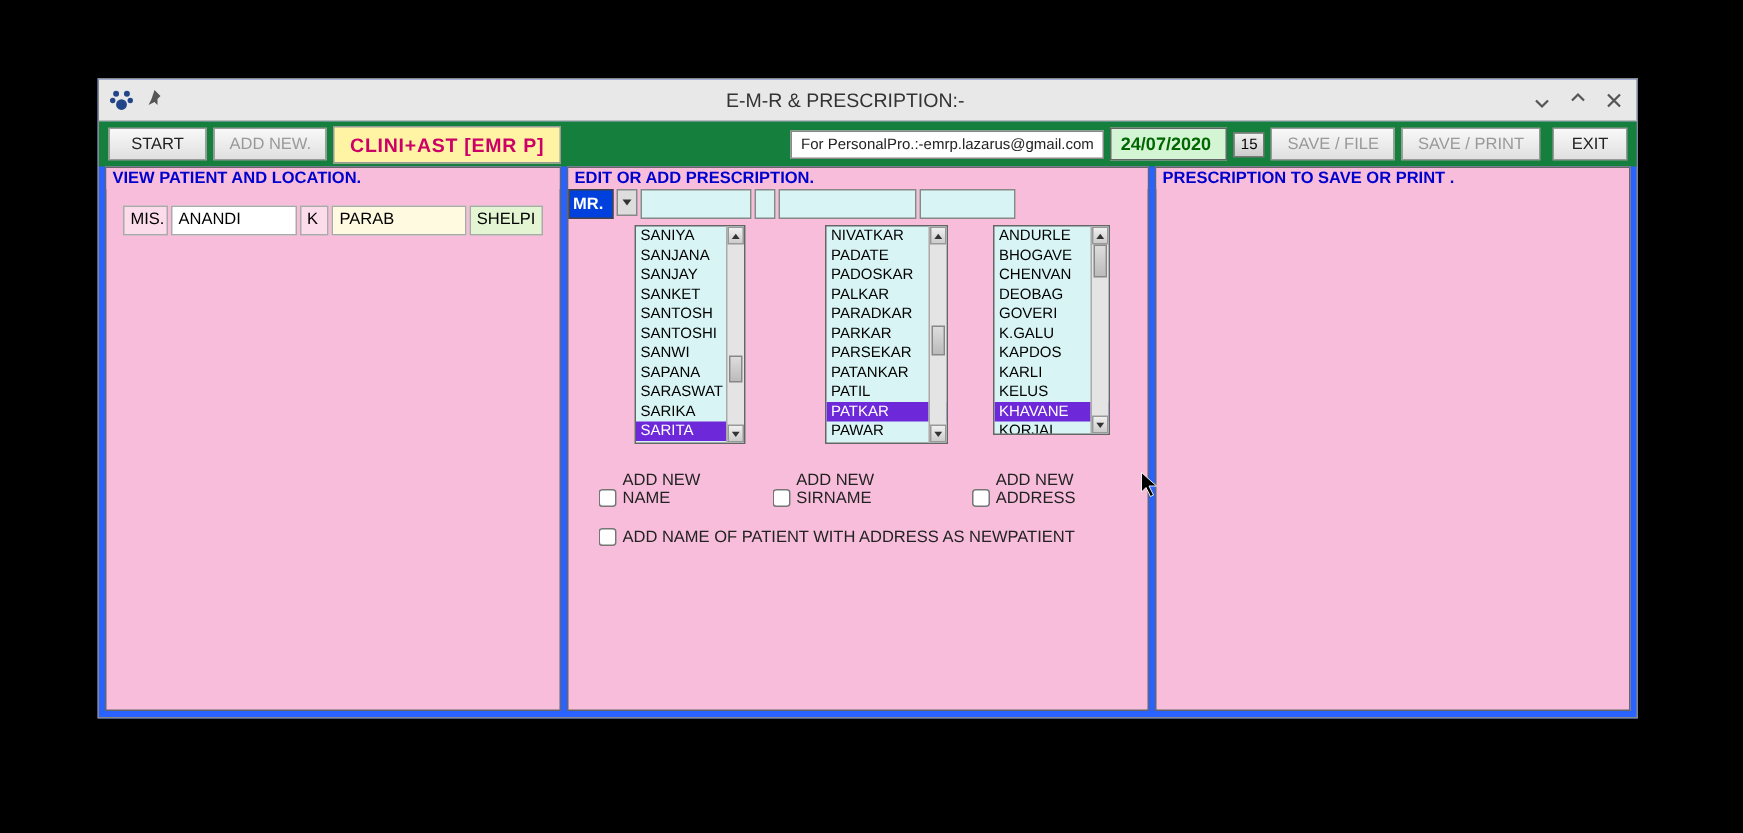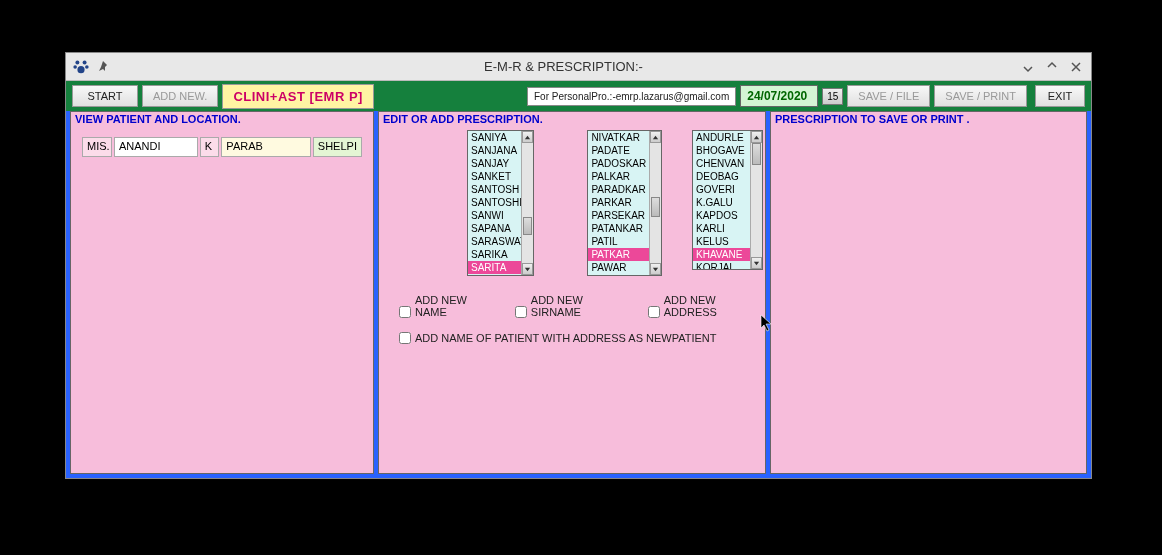--- a/index.html
+++ b/index.html
@@ -80,26 +80,26 @@
     .rx-i1 { width: 74px; }
     .rx-i2 { width: 14px; }
     .rx-i3 { width: 92px; }
     .rx-i4 { width: 64px; }
     
     .lists { display: flex; gap: 30px; padding: 4px 2px 0 44px; }
     .listbox {
       background: #d8f4f4; border: 1px solid #666; font-size: 10px;
       overflow: hidden; position: relative;
     }
-    .lb1 { width: 74px; height: 146px; margin-left: 44px; }
+    .lb1 { width: 74px; height: 146px; }
     .lb2 { width: 82px; height: 146px; margin-left: 23px; }
     .lb3 { width: 78px; height: 140px; }
     .listbox .items { }
     .listbox .item { padding: 0px 3px; height: 13px; line-height: 13px; white-space: nowrap; overflow: hidden; }
-    .listbox .item.sel { background: #ec4899; color: #fff; }
+    .listbox .item.sel { background: #6d28d9; color: #fff; }
     .scrollbar {
       position: absolute; right: 0; top: 0; bottom: 0; width: 12px;
       background: #e4e4e4; border-left: 1px solid #aaa;
     }
     .sb-btn { height: 12px; background: linear-gradient(#f0f0f0,#ccc); border: 1px solid #999; display: flex; align-items: center; justify-content: center; }
     .sb-btn svg { width: 7px; height: 7px; }
     .sb-track { position: absolute; top: 12px; bottom: 12px; left: 0; right: 0; }
     .sb-thumb { position: absolute; left: 1px; right: 1px; background: linear-gradient(#ddd,#bbb); border: 1px solid #888; }
     .sb-bot { position: absolute; bottom: 0; left: 0; right: 0; }
     
@@ -173,20 +173,32 @@
         <div class="fld mis">MIS.</div>
         <div class="fld name">ANANDI</div>
         <div class="fld k">K</div>
         <div class="fld surname">PARAB</div>
         <div class="fld loc">SHELPI</div>
       </div>
     </div>
 
     <div class="panel panel2">
       <div class="panel-header">EDIT OR ADD PRESCRIPTION.</div>
+      <div class="rx-row">
+        <div class="title-select">MR.</div>
+        <div class="dd-arrow">
+            <svg viewBox="0 0 8 8">
+              <path d="M1 2 L4 6 L7 2 Z" fill="#333"></path>
+            </svg>
+          </div>
+        <input class="rx-input rx-i1" style="">
+        <input class="rx-input rx-i2" style="">
+        <input class="rx-input rx-i3" style="">
+        <input class="rx-input rx-i4" style="">
+      </div>
       <div class="lists">
         <div class="listbox lb1">
           <div class="items">
               <div class="item">SANIYA</div>
               <div class="item">SANJANA</div>
               <div class="item">SANJAY</div>
               <div class="item">SANKET</div>
               <div class="item">SANTOSH</div>
               <div class="item">SANTOSHI</div>
               <div class="item">SANWI</div>

